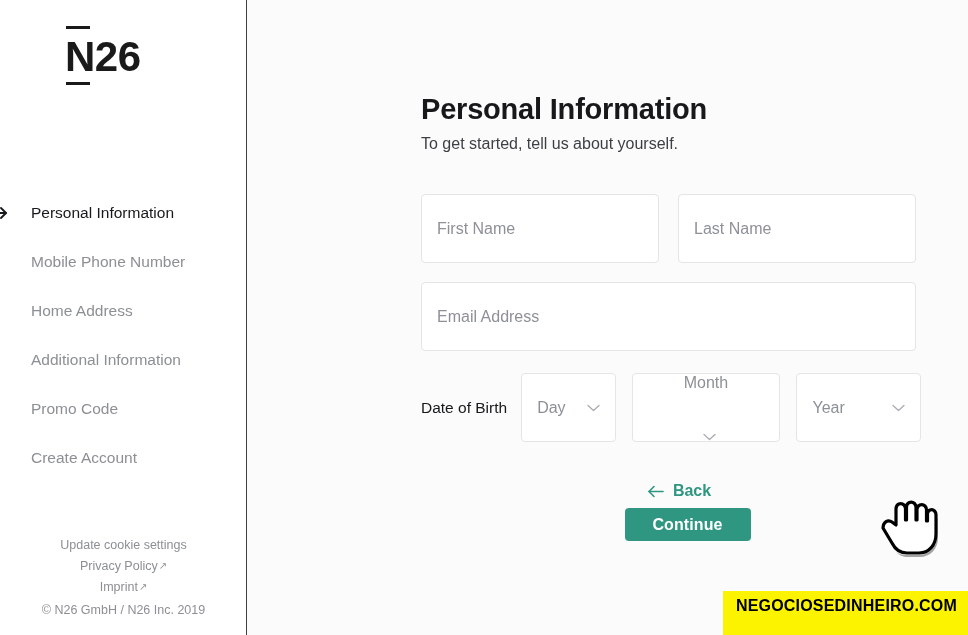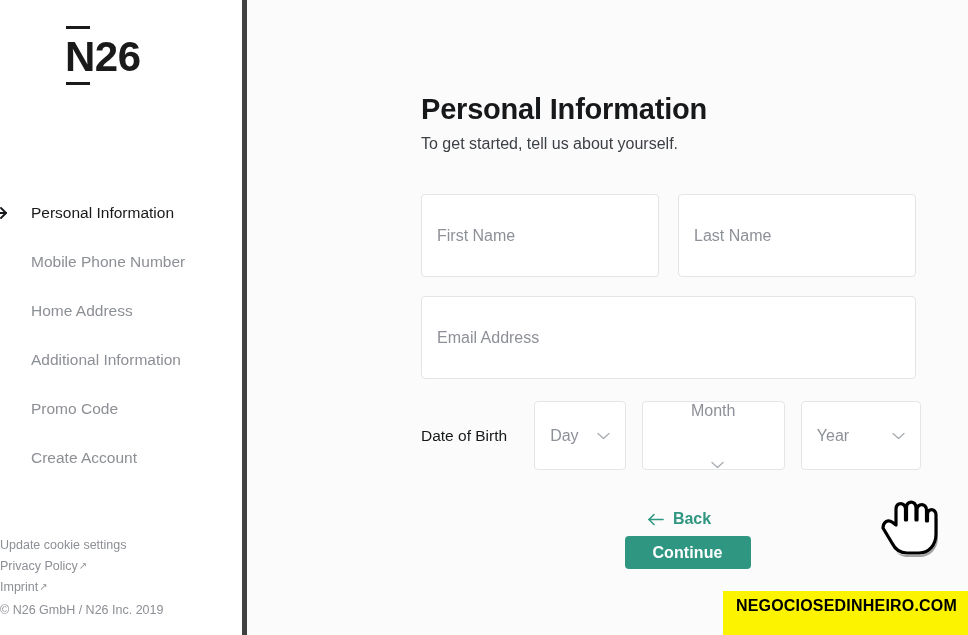--- a/index.html
+++ b/index.html
@@ -21,21 +21,21 @@
     display: flex;
     background: #fbfbfb;
   }
 
   
   .sidebar {
     position: relative;
     width: 247px;
     height: 635px;
     background: #ffffff;
-    border-right: 5px solid #404040;
+    border-right: 1px solid #404040;
     box-sizing: border-box;
     flex: 0 0 247px;
   }
   .logo-wrap {
     position: absolute;
     left: 65px;
     top: 36px;
   }
   .logo {
     font-family: "Liberation Sans", sans-serif;
@@ -95,21 +95,21 @@
     line-height: 18px;
     font-size: 17px;
   }
   .nav-arrow svg { display: block; }
 
   .footer {
     position: absolute;
     left: 0;
     bottom: 14px;
     width: 247px;
-    text-align: left;
+    text-align: center;
     color: #8c8f94;
     margin-top: 48px;
   }
   .footer-link {
     display: block;
     font-size: 12.5px;
     line-height: 21px;
     color: #8c8f94;
     cursor: pointer;
     white-space: nowrap;
@@ -162,21 +162,21 @@
   }
   .row {
     display: flex;
     gap: 19px;
   }
   .field {
     box-sizing: border-box;
     background: #ffffff;
     border: 1px solid #e4e5e7;
     border-radius: 4px;
-    height: 83px;
+    height: 69px;
     display: flex;
     align-items: center;
     padding: 16px 15px;
     font-size: 16px;
     color: #8d9097;
     cursor: text;
   }
   .field.first { width: 238px; }
   .field.last  { width: 238px; }
   .field.email { width: 495px; margin-top: 19px; }
@@ -201,21 +201,21 @@
     height: 69px;
     display: flex;
     align-items: center;
     justify-content: space-between;
     padding: 0 15px;
     font-size: 16px;
     color: #8d9097;
     cursor: pointer;
     margin-right: 16px;
   }
-  .select.day   { width: 96px; margin-left: 13px; }
+  .select.day   { width: 96px; }
   .select.month { width: 152px; flex-direction: column; }
   .select.year  { width: 127px; margin-right: 0; }
   .chev {
     width: 13px;
     height: 8px;
     margin-left: 8px;
     flex: 0 0 auto;
     color: #a9acb2;
   }
   .chev svg { display: block; }

